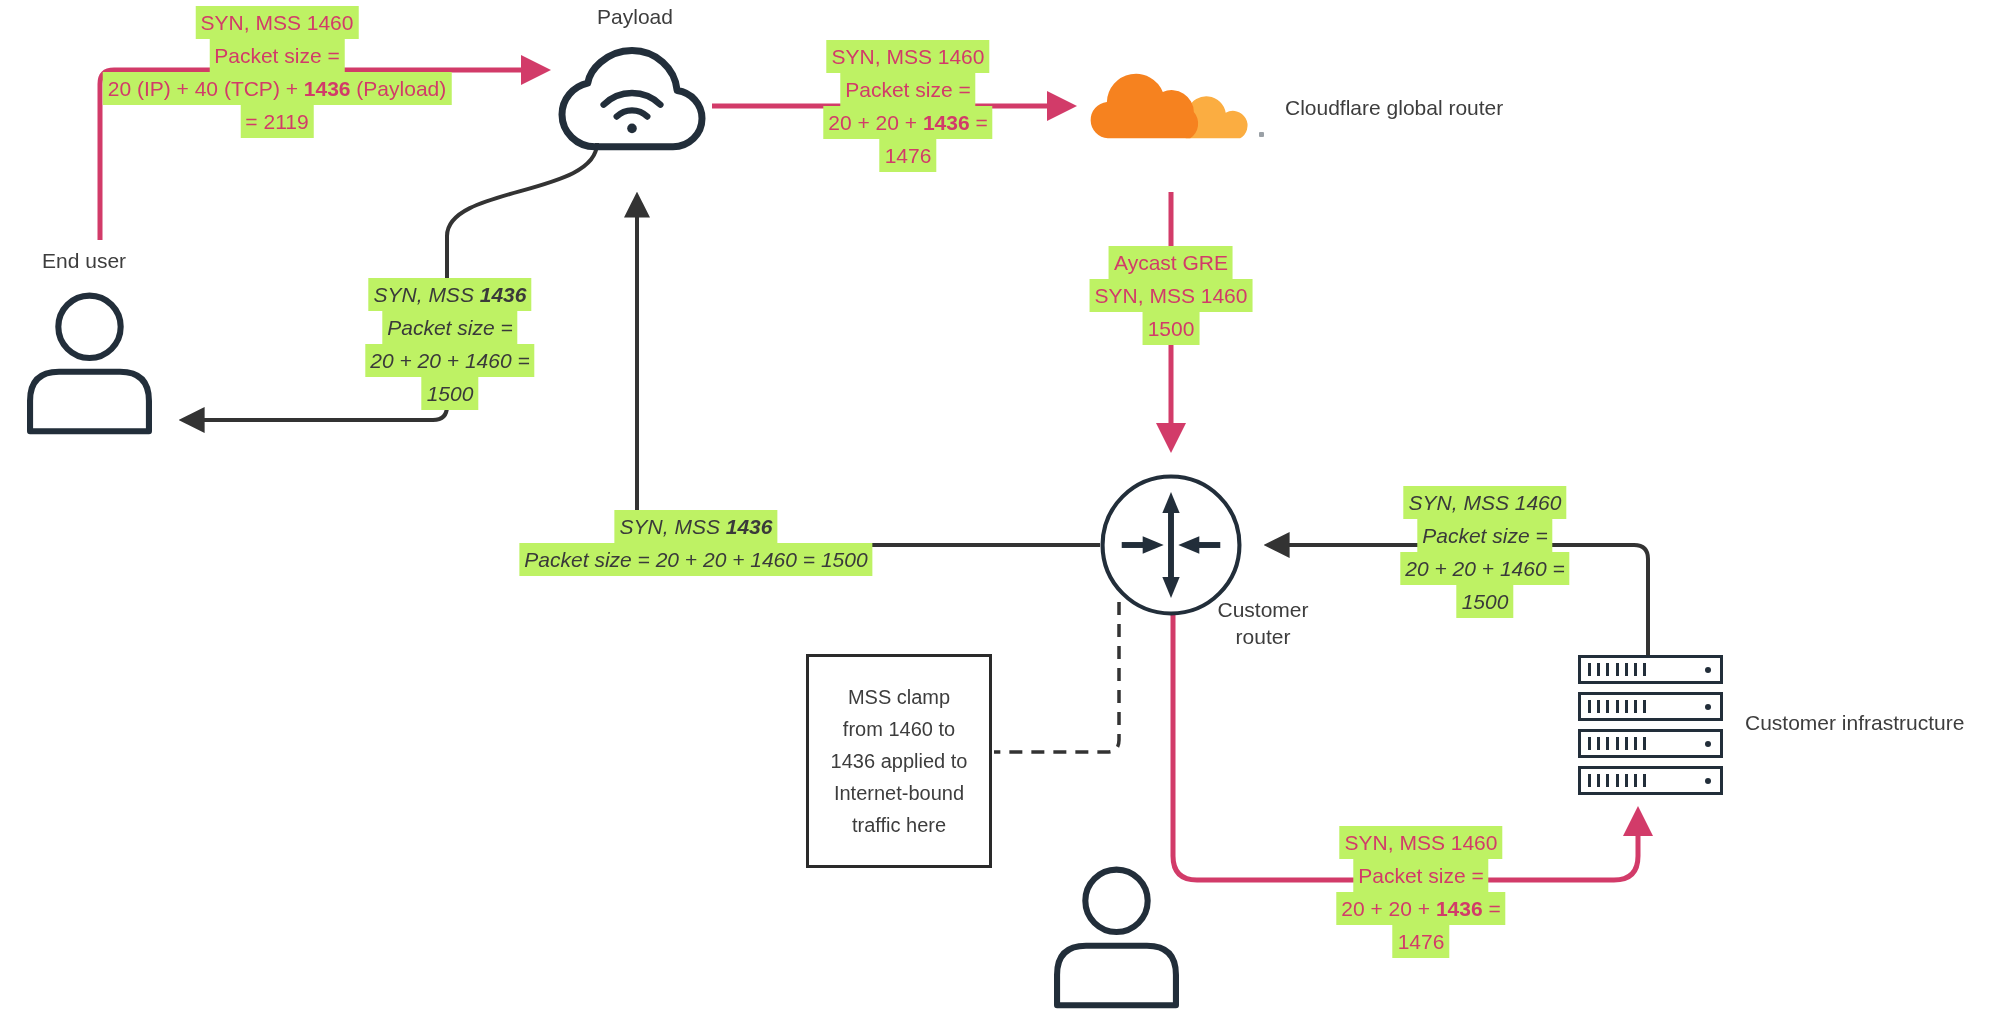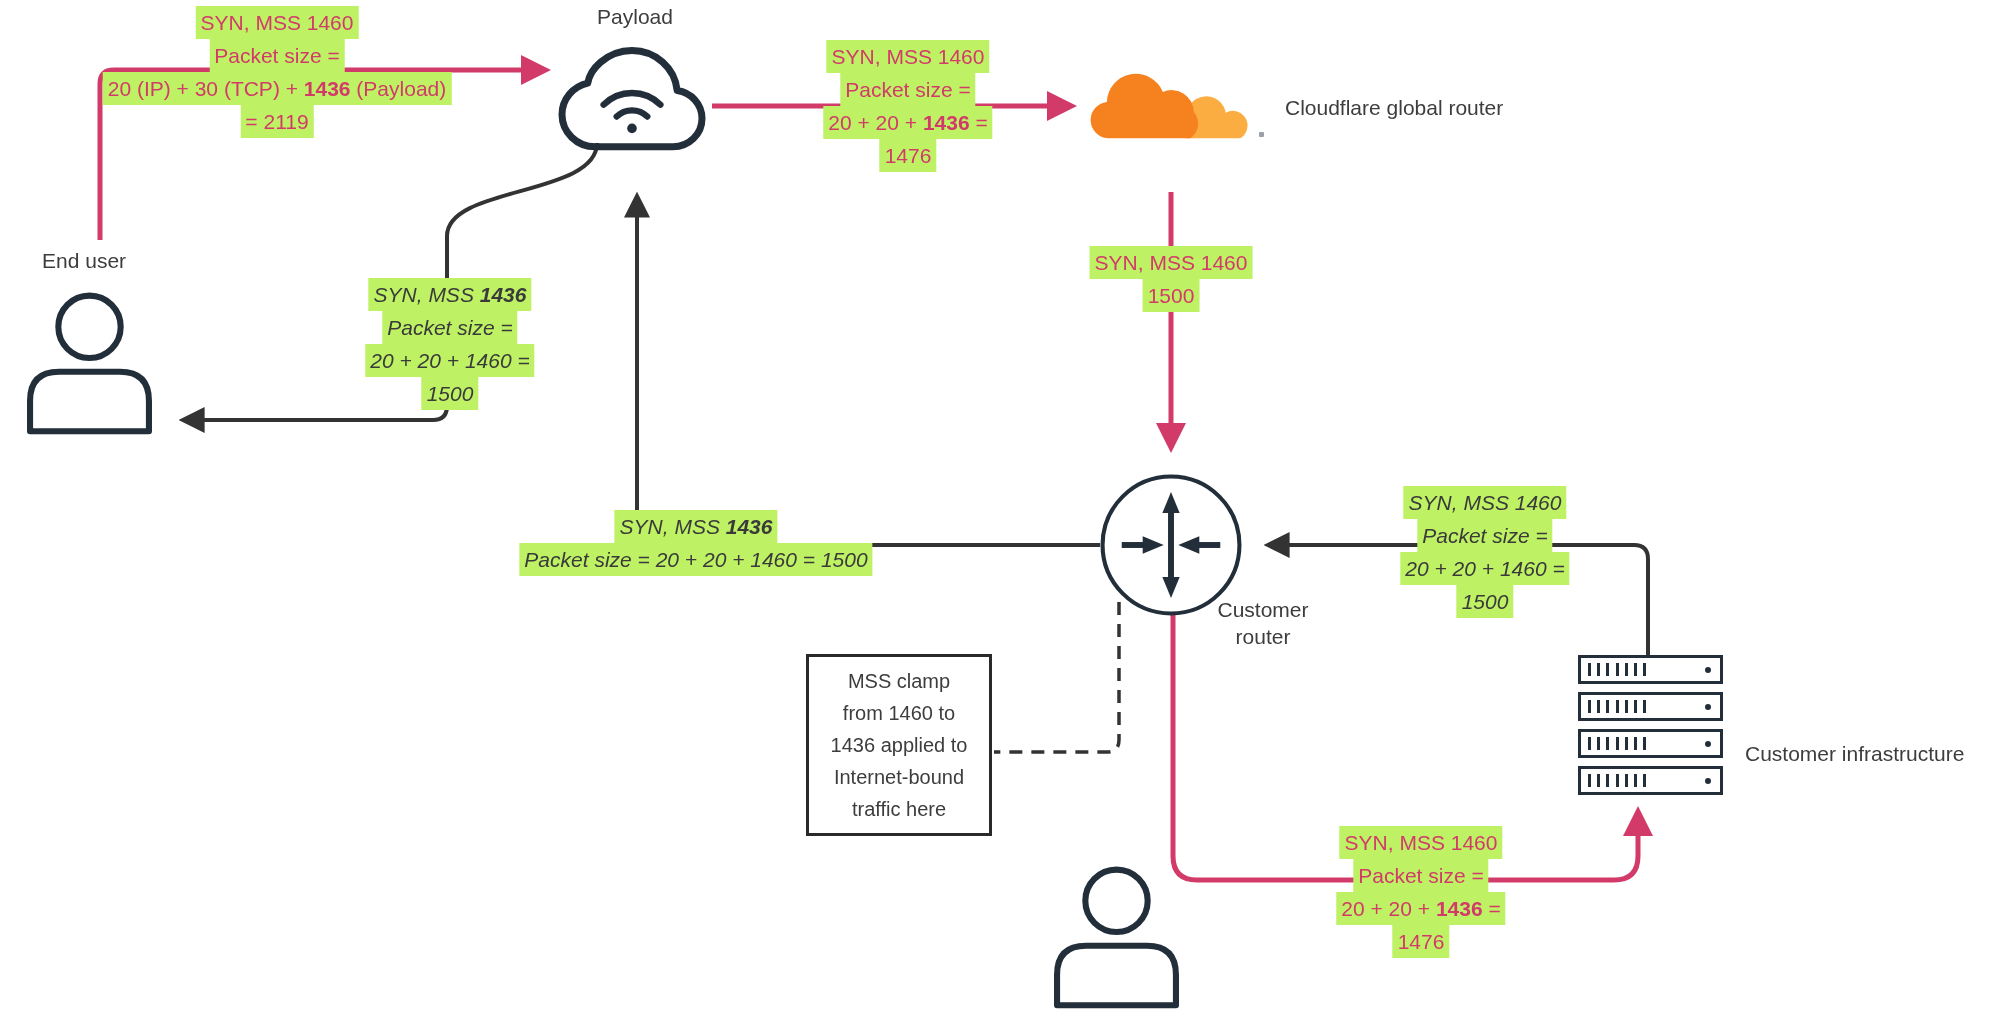--- a/index.html
+++ b/index.html
@@ -43,21 +43,21 @@
     line-height: 33px;
     white-space: nowrap;
   }
   .ann .line-bg { display: inline-block; background: #bef264; padding: 0 5px; }
   .ann.pink { color: var(--pink, #d23b69); }
   .ann.dark { color: var(--dark-text, #3a3a3a); font-style: italic; }
   .b { font-weight: bold; margin-top: 48px; }
 
   .clamp-box {
     width: 186px;
-    height: 182px;
+    height: 214px;
     border: 3px solid #2a2a2a;
     box-sizing: border-box;
     background: #fff;
     display: flex;
     flex-direction: column;
     justify-content: center;
     text-align: center;
     font-size: 20px;
     line-height: 32px;
     color: var(--label, #3d3d3d);
@@ -167,43 +167,44 @@
     </div>
   </div>
 
   <div class="abs label center" style="left:635px; top:3px">Payload</div>
   <div class="abs label" style="left:42px; top:247px">End user</div>
   <div class="abs label" style="left:1285px; top:94px">Cloudflare global router</div>
   <div class="abs label center" style="left:1263px; top:596px">
     <div>Customer</div>
     <div>router</div>
   </div>
-  <div class="abs label" style="left:1745px; top:740px">Customer infrastructure</div>
+  <div class="abs label" style="left:1745px; top:709px">Customer infrastructure</div>
 
   <div class="abs clamp-box" style="left:806px; top:654px">
     <div>MSS clamp</div>
     <div>from 1460 to</div>
     <div>1436 applied to</div>
     <div>Internet-bound</div>
     <div>traffic here</div>
   </div>
 
 <div class="ann pink" style="left: 277px; top: 6px;">
       <div><span class="line-bg"><span>SYN, MSS 1460</span></span></div>
       <div><span class="line-bg"><span>Packet size =</span></span></div>
-      <div><span class="line-bg"><span>20 (IP) + 30 (TCP) + </span><span class="b">1436</span><span> (Payload)</span></span></div>
+      <div><span class="line-bg"><span>20 (IP) + 40 (TCP) + </span><span class="b">1436</span><span> (Payload)</span></span></div>
       <div><span class="line-bg"><span>= 2119</span></span></div>
     </div>
     <div class="ann pink" style="left: 908px; top: 40px;">
       <div><span class="line-bg"><span>SYN, MSS 1460</span></span></div>
       <div><span class="line-bg"><span>Packet size =</span></span></div>
       <div><span class="line-bg"><span>20 + 20 + </span><span class="b">1436</span><span> =</span></span></div>
       <div><span class="line-bg"><span>1476</span></span></div>
     </div>
     <div class="ann pink" style="left: 1171px; top: 246px;">
+      <div><span class="line-bg"><span>Aycast GRE</span></span></div>
       <div><span class="line-bg"><span>SYN, MSS 1460</span></span></div>
       <div><span class="line-bg"><span>1500</span></span></div>
     </div>
     <div class="ann dark" style="left: 450px; top: 278px;">
       <div><span class="line-bg"><span>SYN, MSS </span><span class="b">1436</span></span></div>
       <div><span class="line-bg"><span>Packet size =</span></span></div>
       <div><span class="line-bg"><span>20 + 20 + 1460 =</span></span></div>
       <div><span class="line-bg"><span>1500</span></span></div>
     </div>
     <div class="ann dark" style="left: 696px; top: 510px;">

